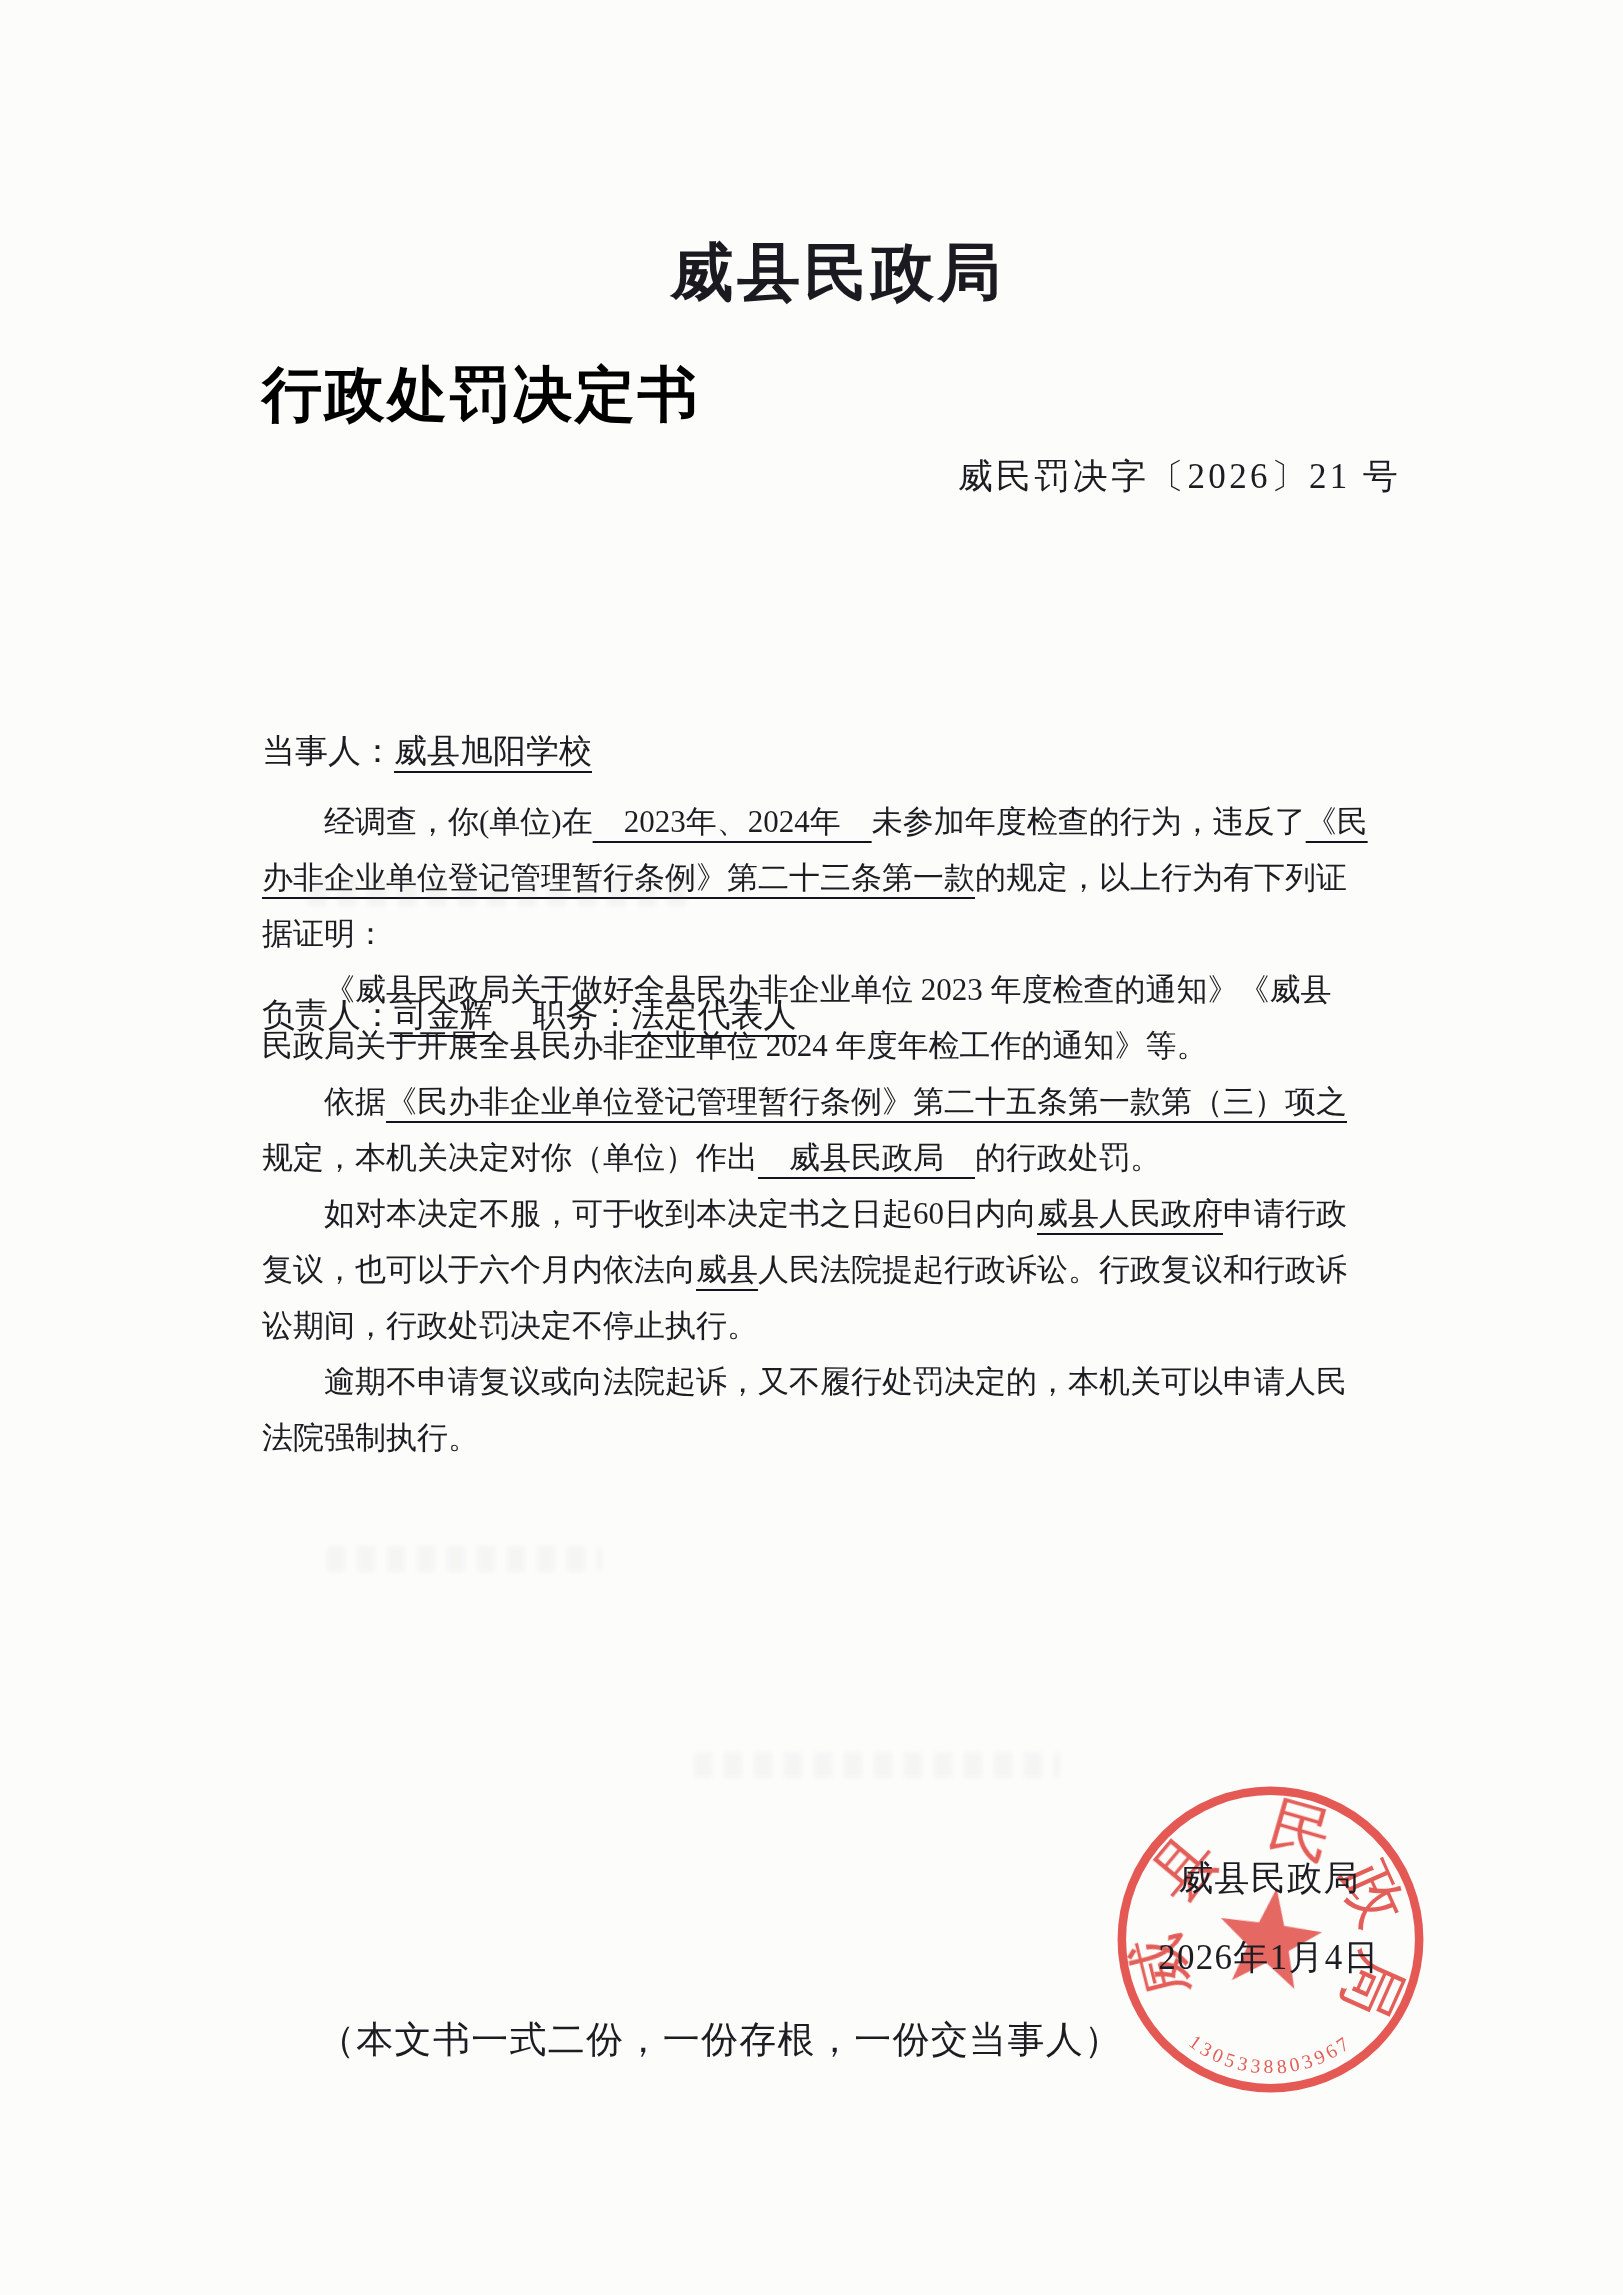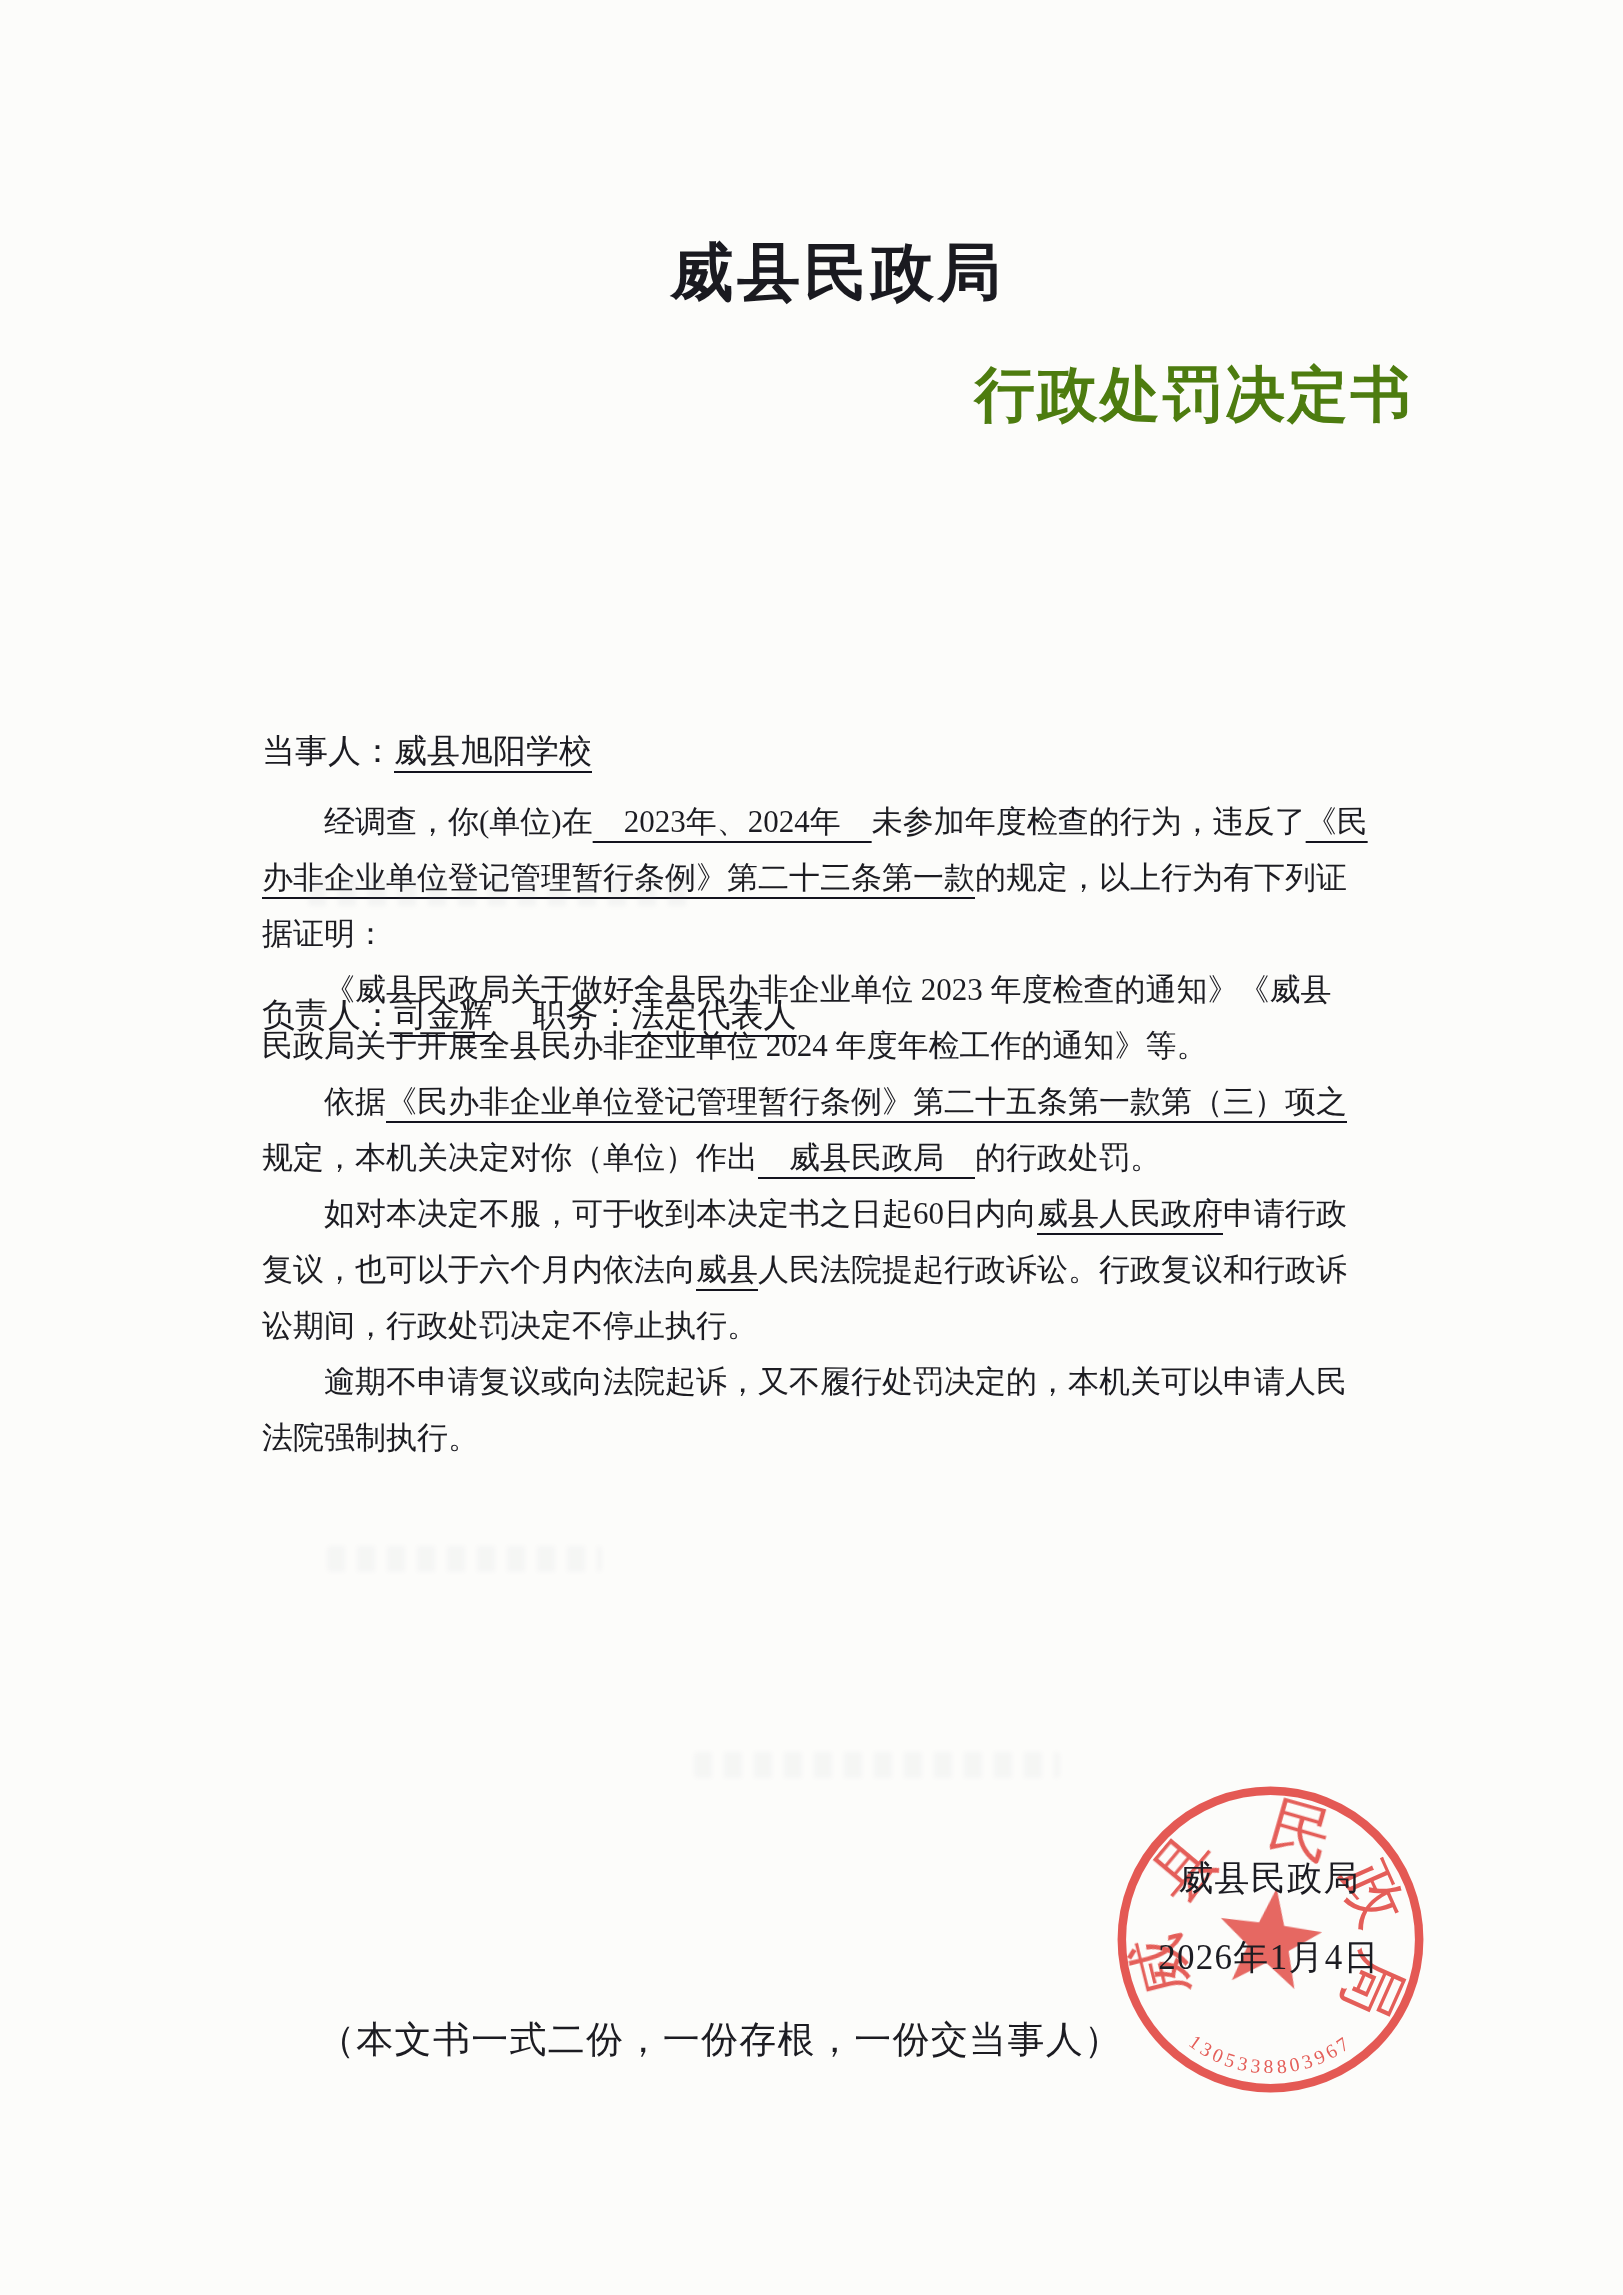--- a/index.html
+++ b/index.html
@@ -19,26 +19,26 @@
     text-align: center;
     font-family: "DejaVu Sans", "Liberation Sans", sans-serif;
     font-weight: 700;
     font-size: 63px;
     letter-spacing: 3.9px;
     color: #1a1a20;
   }
   .doc-subtitle {
     position: absolute;
     top: 355px; left: 262px; right: 210px;
-    text-align: right;
+    text-align: left;
     font-family: "DejaVu Sans", "Liberation Sans", sans-serif;
     font-weight: 700;
     font-size: 60px;
     letter-spacing: 2.6px;
-    color: #4d7c0f;
+    color: #000000;
   }
   .doc-number {
     position: absolute;
     top: 453px; left: 262px; right: 222px;
     text-align: right;
     font-size: 35px;
     letter-spacing: 3.3px;
   }
   .info-block {
     position: absolute;
@@ -100,20 +100,21 @@
   .ghost-2 { left: 327px;  top: 1546px; width: 275px; height: 26px; opacity: .4; }
   .ghost-3 { left: 694px; top: 1752px; width: 366px; height: 26px; opacity: .4; }
 </style>
 </head>
 <body>
 
 <div class="page">
 
   <div class="doc-title">威县民政局</div>
   <div class="doc-subtitle">行政处罚决定书</div>
+  <div class="doc-number">威民罚决字〔2026〕21 号</div>
 
   <div class="info-block">
     <div><span>当事人：</span><span class="u">威县旭阳学校</span></div>
     <div><span>负责人：</span><span class="u">司金辉</span><span style="display:inline-block;width:1.2em"></span><span>职务：</span><span class="u">法定代表人</span></div>
   </div>
 
   <div class="body-block">
     <p class="para"><span>经调查，你(单位)在</span><span class="u">　2023年、2024年　</span><span>未参加年度检查的行为，违反了</span><span class="u">《民
 办非企业单位登记管理暂行条例》第二十三条第一款</span><span>的规定，以上行为有下列证
 据证明：</span></p>

